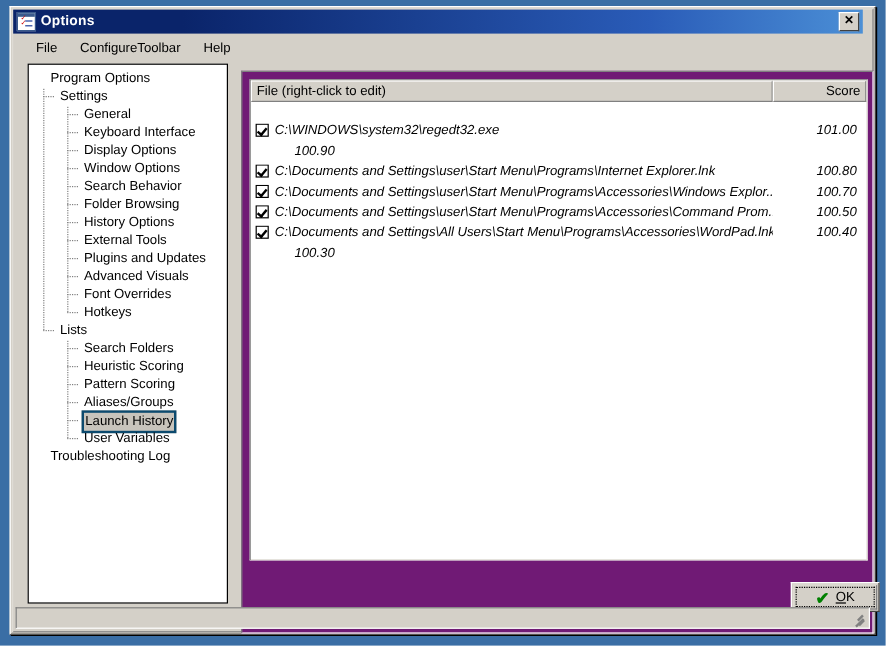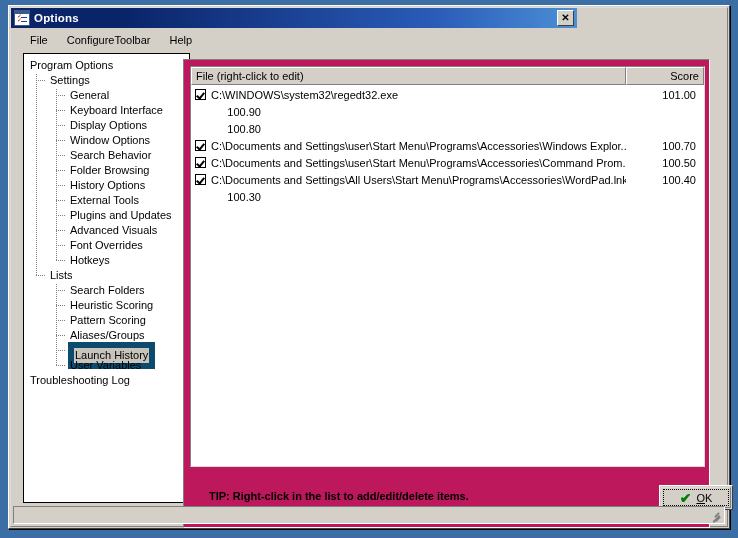--- a/index.html
+++ b/index.html
@@ -38,21 +38,21 @@
     border-right: 1px solid #808080;
     border-bottom: 1px solid #808080;
     box-sizing: border-box;
   }
 
   
   #titlebar {
     position: absolute;
     left: 2px;
     top: 2px;
-    width: 566px;
+    width: 708px;
     height: 20px;
     background: linear-gradient(to right, #0a246a 0%, #0a246a 20%, #2a5cb8 75%, #4b8fd6 100%);
     display: flex;
     align-items: center;
     padding: 0;
     box-sizing: border-box;
   }
   #title-icon {
     width: 16px;
     height: 16px;
@@ -159,26 +159,26 @@
     font-size: 11px;
     color: #000000;
     cursor: default;
   }
   .tree-label {
     display: inline-block;
     padding: 0 2px;
   }
   .tree-row.selected .tree-label {
     background: #c8c4bc;
-    border: 6px solid #0c4a6e;
+    border: 2px solid #0c4a6e;
     padding: 0 1px;
     margin: -1px 0;
   }
   
-  .lvl0 { padding-left: 4px; }
+  .lvl0 { padding-left: 16px; }
   .lvl1 { padding-left: 24px; }
   .lvl2 { padding-left: 44px; }
 
   
   .tree-row .elbow {
     position: absolute;
     top: 7px;
     width: 9px;
     border-top: 1px dotted #808080;
   }
@@ -187,25 +187,25 @@
 
   .vline {
     position: absolute;
     width: 0;
     border-left: 1px dotted #808080;
   }
 
   
   #list-outer {
     position: absolute;
-    left: 174px;
+    left: 192px;
     top: 53px;
     width: 527px;
     height: 469px;
-    background: #be185d;
+    background: #701a75;
     border-top: 1px solid #808080;
     border-left: 1px solid #808080;
     border-right: 1px solid #ffffff;
     border-bottom: 1px solid #ffffff;
     box-sizing: border-box;
   }
   #list-view {
     position: absolute;
     left: 6px;
     top: 6px;
@@ -237,21 +237,22 @@
     line-height: 16px;
     padding: 0 4px;
     white-space: nowrap;
     overflow: hidden;
     cursor: default;
   }
   #hdr-file { width: 435px; flex: 0 0 auto; }
   #hdr-score { width: 78px; flex: 0 0 auto; text-align: right; padding-left: 30px; }
 
   #list-body {
-    padding-top: 1px;
+    padding-top: 15px;
+    font-style: italic;
   }
   .list-row {
     display: flex;
     align-items: center;
     height: 17px;
     font-size: 11px;
     color: #000000;
     white-space: nowrap;
     cursor: default;
   }
@@ -445,20 +446,24 @@
             <div class="row-file">
               <span class="chk"></span>
               <span class="row-path">C:\WINDOWS\system32\regedt32.exe</span>
             </div>
             <div class="row-score">101.00</div>
           </div>
           <div class="list-row">
             <div class="row-score">100.90</div>
           </div>
           <div class="list-row">
+            <div class="row-file">
+              <span class="chk"></span>
+              <span class="row-path">C:\Documents and Settings\user\Start Menu\Programs\Internet Explorer.lnk</span>
+            </div>
             <div class="row-score">100.80</div>
           </div>
           <div class="list-row">
             <div class="row-file">
               <span class="chk"></span>
               <span class="row-path">C:\Documents and Settings\user\Start Menu\Programs\Accessories\Windows Explor...</span>
             </div>
             <div class="row-score">100.70</div>
           </div>
           <div class="list-row">
@@ -475,21 +480,20 @@
             </div>
             <div class="row-score">100.40</div>
           </div>
           <div class="list-row">
             <div class="row-score">100.30</div>
           </div>
         </div>
     </div>
   </div>
 
-  <div id="tip-text">TIP: Right-click in the list to add/edit/delete items.</div>
 
   <div id="ok-button">
     <div id="ok-inner"></div>
     <div id="ok-focus">
       <span id="ok-check">✔</span>
       <span id="ok-label"><span class="u">O</span><span>K</span></span>
     </div>
   </div>
 
   <div id="statusbar">

